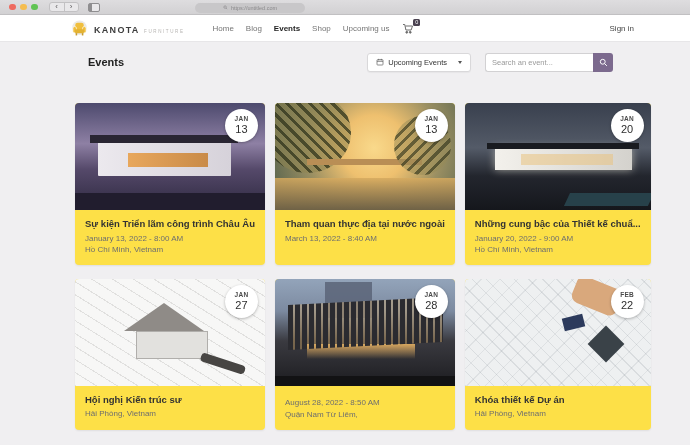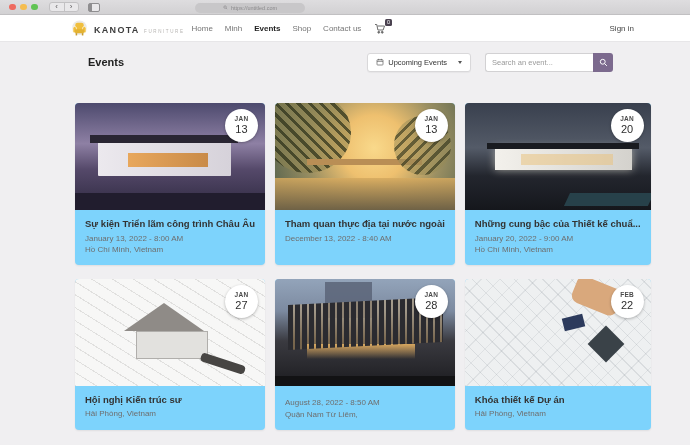--- a/index.html
+++ b/index.html
@@ -20,21 +20,21 @@
   .urlbar { position:absolute; left:195px; top:2.5px; width:110px; height:10px; background:#c8c7c9; border-radius:5px; display:flex; align-items:center; justify-content:center; gap:3px; }
   .urlbar svg { width:5px; height:5px; }
   .url-text { font-size:5.5px; color:#8a898b; white-space:nowrap; }
 
   
   .site-header { height:27px; background:#fff; border-bottom:1px solid #e7e6e8; display:flex; align-items:center; }
   .logo { display:flex; align-items:center; gap:5px; margin-left:70px; cursor:pointer; }
   .logo-icon svg { width:19px; height:17px; display:block; }
   .logo-name { font-size:9px; font-weight:700; color:#3d3d3d; letter-spacing:1.3px; line-height:1; }
   .logo-tag { font-size:4.5px; color:#b7b5b2; letter-spacing:1.6px; margin-top:1.5px; }
-  .nav { display:flex; gap:12px; margin-left:7px; align-items:center; }
+  .nav { display:flex; gap:12px; margin-left:28px; align-items:center; }
   .nav-item { font-size:8px; color:#757575; cursor:pointer; white-space:nowrap; }
   .nav-item.active { color:#1f1f1f; font-weight:700; }
   .cart { margin-left:13px; position:relative; cursor:pointer; width:14px; }
   .cart svg { width:12px; height:11px; display:block; }
   .cart-badge { position:absolute; top:-4px; right:-4px; min-width:7.5px; height:7.5px; background:#4a4250; color:#fff; font-size:5.5px; line-height:1; display:flex; align-items:center; justify-content:center; border-radius:1.5px; padding:0 1px; }
   .signin { margin-left:auto; margin-right:56px; font-size:8px; color:#474747; cursor:pointer; }
 
   
   .pagebar { display:flex; align-items:center; margin:9px 77px 0 88px; height:22px; }
   .page-title { font-size:11px; font-weight:700; color:#222; }
@@ -43,21 +43,21 @@
   .filter-btn svg { width:8px; height:8px; }
   .caret { width:0; height:0; border-left:2.8px solid transparent; border-right:2.8px solid transparent; border-top:3.2px solid #555; margin-left:7px; }
   .search { display:flex; height:19px; }
   .search input { width:108px; border:1px solid #d2d1d3; border-right:none; border-radius:3px 0 0 3px; font-size:7.5px; padding:0 6px; color:#333; background:#fff; outline:none; font-family:"Liberation Sans", sans-serif; }
   .search input::placeholder { color:#9a9a9a; }
   .search-btn { width:20px; background:#7c6a8e; border:none; border-radius:0 3px 3px 0; display:flex; align-items:center; justify-content:center; cursor:pointer; }
   .search-btn svg { width:9px; height:9px; }
 
   
   .grid { margin:30px 77px 0 75px; display:grid; grid-template-columns:repeat(3,1fr); gap:14px 10px; }
-  .card { position:relative; background:#7dd3fc; border-radius:4px; box-shadow:0 1px 2px rgba(0,0,0,.07); cursor:pointer; }
+  .card { position:relative; background:#fde047; border-radius:4px; box-shadow:0 1px 2px rgba(0,0,0,.07); cursor:pointer; }
   .card-img { height:107px; border-radius:4px 4px 0 0; overflow:hidden; position:relative; }
   .card-img .a1, .card-img .a2, .card-img::before, .card-img::after { content:""; position:absolute; }
   .badge { position:absolute; top:6px; right:7px; width:33px; height:33px; border-radius:50%; background:#fff; box-shadow:0 1px 3px rgba(0,0,0,.28); display:flex; flex-direction:column; align-items:center; justify-content:center; z-index:2; }
   .badge .m { font-size:6.5px; font-weight:700; color:#4a4a4a; letter-spacing:.3px; line-height:1; }
   .badge .d { font-size:11px; color:#2e2e2e; line-height:1; margin-top:1.5px; }
   .card-body { padding:8px 10px 11px; }
   .card-title { font-size:9.5px; font-weight:600; color:#333; line-height:1.25; white-space:nowrap; overflow:hidden; text-overflow:ellipsis; }
   .card-date { font-size:8px; color:#6e6e6e; margin-top:4px; }
   .card-loc { font-size:8px; color:#6e6e6e; margin-top:2.5px; min-height:9px; }
 
@@ -136,24 +136,24 @@
           <rect x="15" y="17" width="2" height="3" fill="#c79a2b"></rect>
         </svg>
       </span>
       <span class="logo-txt">
         <span class="logo-name">KANOTA</span>
         <span class="logo-tag">FURNITURE</span>
       </span>
     </div>
     <div class="nav">
       <span class="nav-item">Home</span>
-      <span class="nav-item">Minh</span>
+      <span class="nav-item">Blog</span>
       <span class="nav-item active">Events</span>
       <span class="nav-item">Shop</span>
-      <span class="nav-item">Contact us</span>
+      <span class="nav-item">Upcoming us</span>
     </div>
     <div class="cart">
       <svg viewBox="0 0 24 22" fill="none" stroke="#6d6d6d" stroke-width="2">
         <path d="M2 3h3.5l2.3 11h10.5l2.7-8H7"></path>
         <circle cx="9.5" cy="18.5" r="1.8" fill="#6d6d6d"></circle>
         <circle cx="16.5" cy="18.5" r="1.8" fill="#6d6d6d"></circle>
       </svg>
       <span class="cart-badge">0</span>
     </div>
     <span class="signin">Sign in</span>
@@ -206,21 +206,21 @@
       <div class="card-img img2">
           <span class="a1"></span>
           <span class="a2"></span>
         </div>
       <div class="badge">
         <span class="m">JAN</span>
         <span class="d">13</span>
       </div>
       <div class="card-body">
         <div class="card-title">Tham quan thực địa tại nước ngoài</div>
-        <div class="card-date">December 13, 2022 - 8:40 AM</div>
+        <div class="card-date">March 13, 2022 - 8:40 AM</div>
         <div class="card-loc"></div>
       </div>
     </div>
 
     <div class="card">
       <div class="card-img img3">
           <span class="a1"></span>
           <span class="a2"></span>
         </div>
       <div class="badge">

